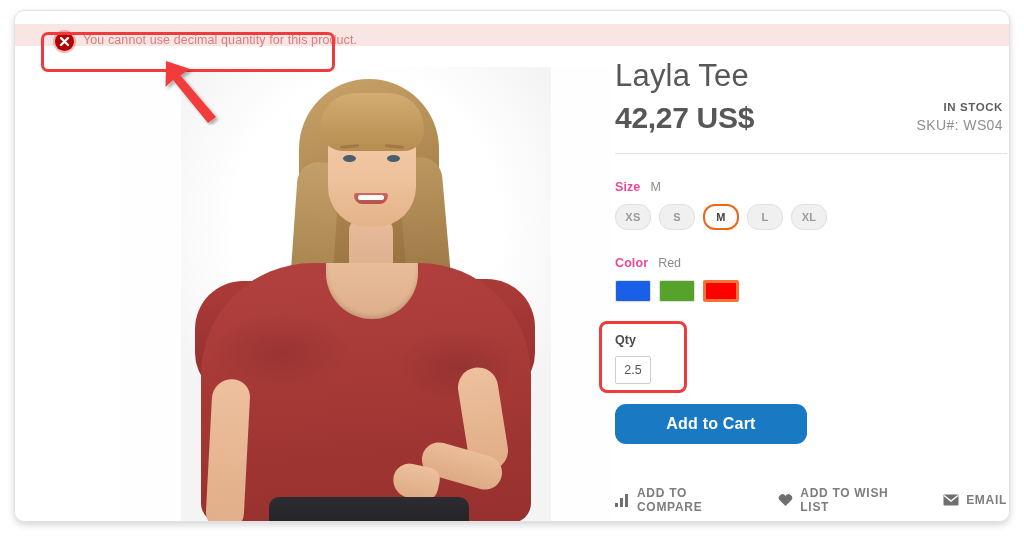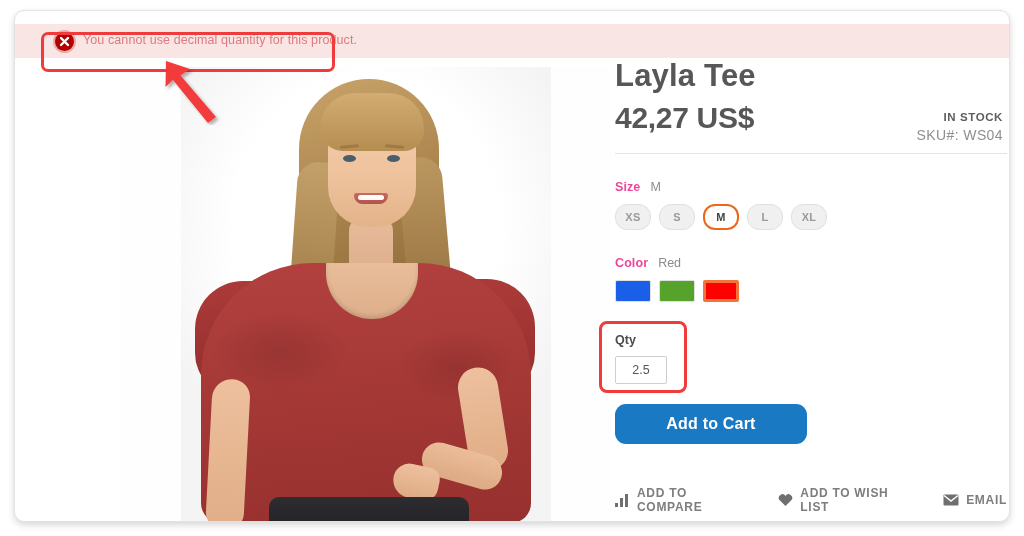--- a/index.html
+++ b/index.html
@@ -27,21 +27,21 @@
     border: 1px solid #e2e2e2;
     border-radius: 10px;
     box-shadow: 0 3px 7px rgba(0,0,0,0.16);
     overflow: hidden;
   }
 
   
   .msg-banner {
     position: absolute;
     left: 0px; top: 13px;
-    width: 996px; height: 34px;
+    width: 996px; height: 22px;
     background: #fae5e5;
     display: flex;
     align-items: center;
   }
   .msg-icon {
     position: absolute;
     left: 40px; top: 8px;
     width: 19px; height: 19px;
     border-radius: 50%;
     background: #b30000;
@@ -207,39 +207,39 @@
   }
 
   
   .info {
     position:absolute;
     left: 600px; top: 48px;
     width: 392px;
   }
   .prod-title {
     font-size: 31px;
-    font-weight: 700;
+    font-weight: 400;
     color: #575757;
     letter-spacing: 0.2px;
     line-height: 1.1;
     margin: 0;
   }
   .price-row {
     position: relative;
     margin-top: 8px;
     height: 42px;
   }
   .price {
     font-size: 30px;
     font-weight: 700;
     color: #575757;
     letter-spacing: -0.3px;
   }
   .stock-wrap {
-    position:absolute; right: 4px; top: 10px; text-align: right;
+    position:absolute; right: 4px; top: 0; text-align: right;
   }
   .stock {
     font-size: 11.5px;
     font-weight: 700;
     color: #5e5e5e;
     letter-spacing: 0.6px;
   }
   .sku {
     font-size: 14px;
     color: #8f8f8f;
@@ -286,21 +286,21 @@
   .sw-color.selected {
     border: 3px solid #f4733a;
     padding: 0;
   }
 
   
   .qty-block { margin-top: 31px; position: relative; width: 200px; }
   .qty-label { font-size: 12.5px; font-weight: 700; color: #4b4b4b; }
   .qty-input {
     margin-top: 9px;
-    width: 52px; height: 28px;
+    width: 36px; height: 28px;
     border: 1px solid #cecece;
     border-radius: 2px;
     background: #ffffff;
     font-size: 12.5px;
     color: #555555;
     text-align: center;
     font-family: "Liberation Sans", sans-serif;
     padding: 0;
   }
   .anno-box-qty {

